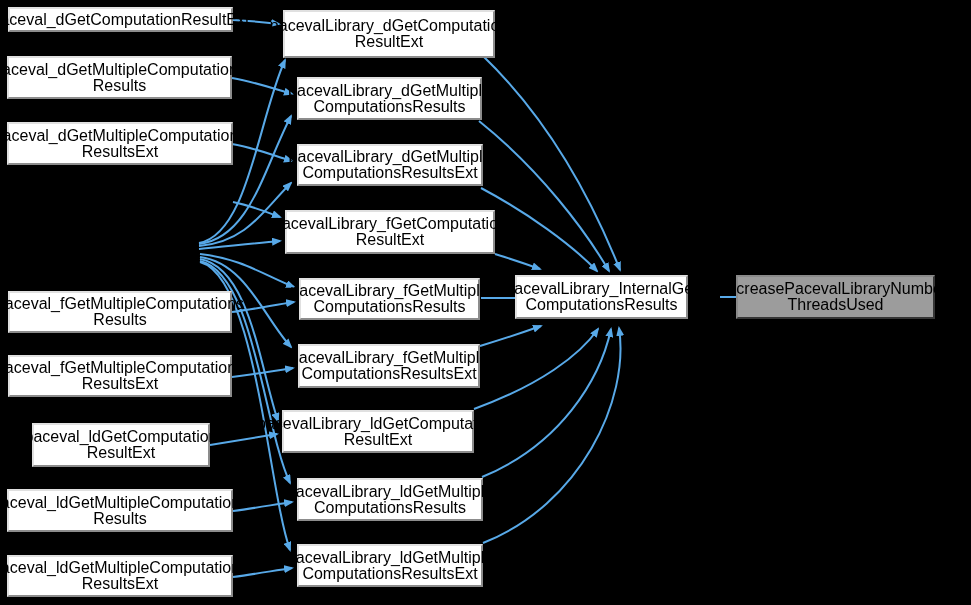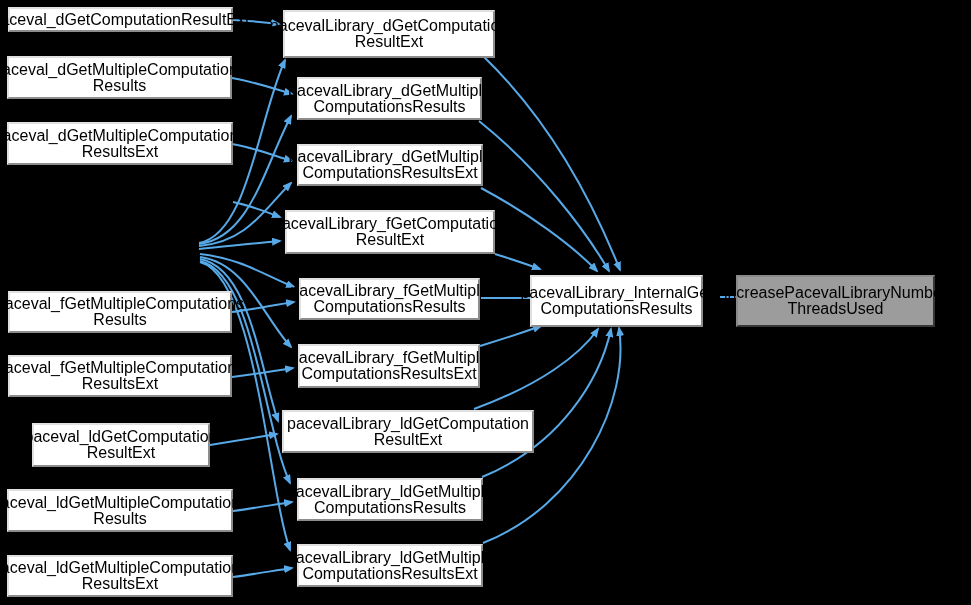--- a/index.html
+++ b/index.html
@@ -98,25 +98,25 @@
   <div class="node" style="left:297px;top:77px;width:185px;height:43px">pacevalLibrary_dGetMultiple
 ComputationsResults</div>
   <div class="node" style="left:297px;top:144px;width:186px;height:42px">pacevalLibrary_dGetMultiple
 ComputationsResultsExt</div>
   <div class="node" style="left:285px;top:210px;width:210px;height:44px">pacevalLibrary_fGetComputation
 ResultExt</div>
   <div class="node" style="left:299px;top:278px;width:181px;height:42px">pacevalLibrary_fGetMultiple
 ComputationsResults</div>
   <div class="node" style="left:298px;top:344px;width:182px;height:44px">pacevalLibrary_fGetMultiple
 ComputationsResultsExt</div>
-  <div class="node" style="left:282px;top:410px;width:252px;height:43px">pacevalLibrary_ldGetComputation
+  <div class="node" style="left:282px;top:410px;width:192px;height:43px">pacevalLibrary_ldGetComputation
 ResultExt</div>
   <div class="node" style="left:297px;top:478px;width:186px;height:43px">pacevalLibrary_ldGetMultiple
 ComputationsResults</div>
   <div class="node" style="left:297px;top:544px;width:186px;height:43px">pacevalLibrary_ldGetMultiple
 ComputationsResultsExt</div>
 
-  <div class="node" style="left:530px;top:275px;width:173px;height:52px">pacevalLibrary_InternalGet
+  <div class="node" style="left:515px;top:275px;width:173px;height:44px">pacevalLibrary_InternalGet
 ComputationsResults</div>
-  <div class="node node--current" style="left:736px;top:275px;width:199px;height:52px">increasePacevalLibraryNumber
+  <div class="node node--current" style="left:736px;top:275px;width:199px;height:44px">increasePacevalLibraryNumber
 ThreadsUsed</div>
 
 </div>
 
 </body></html>

